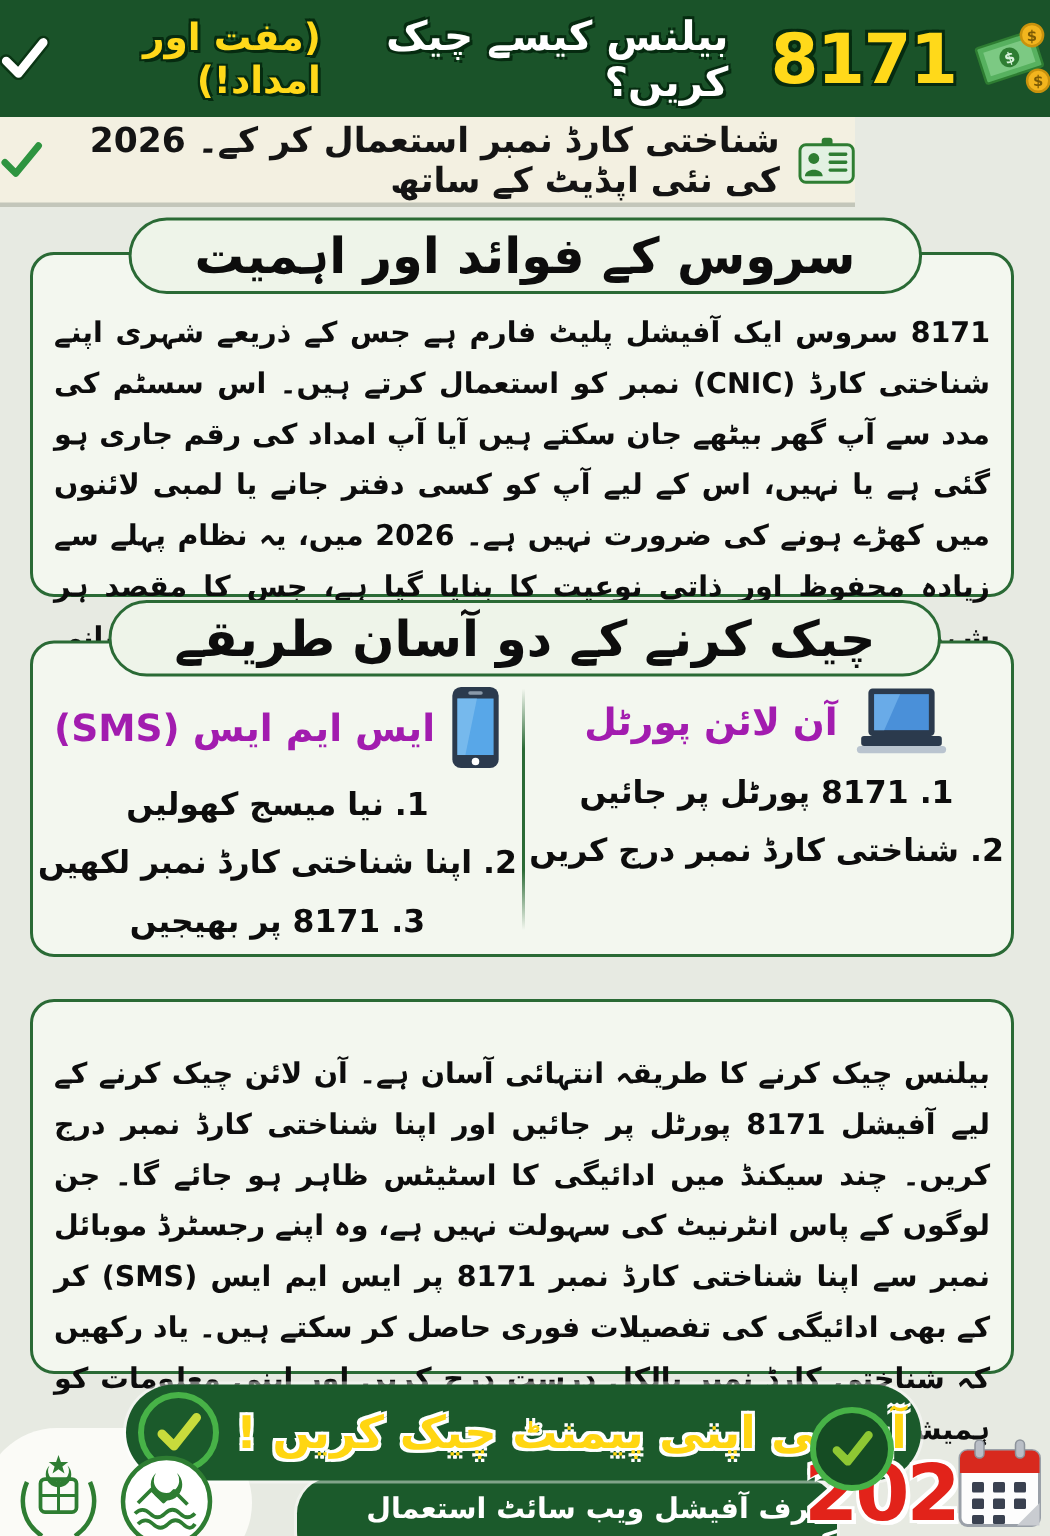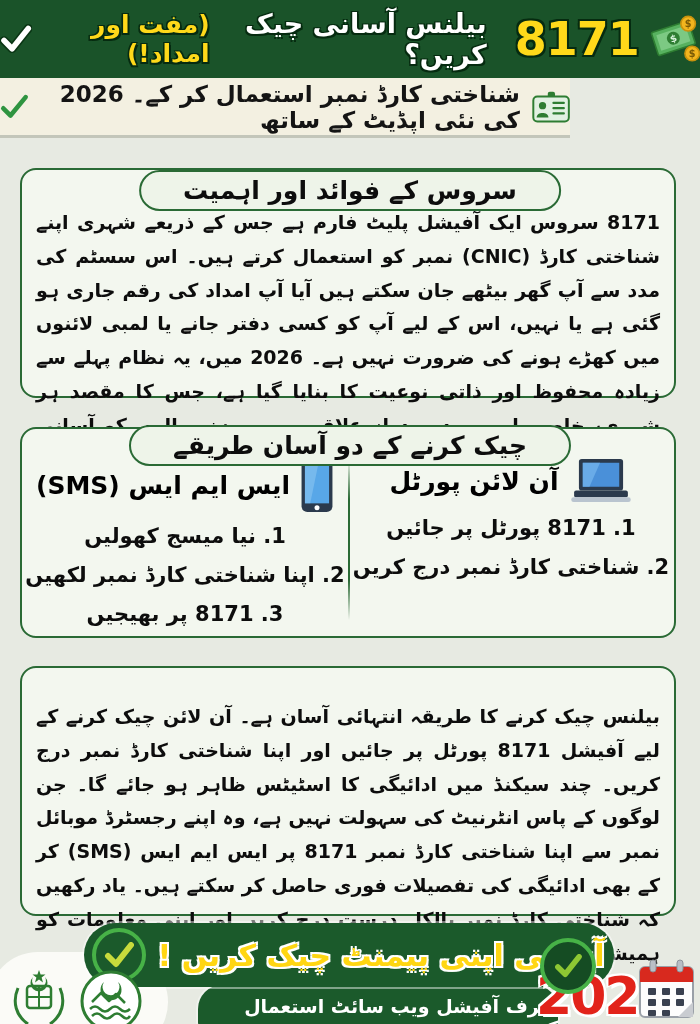--- a/index.html
+++ b/index.html
@@ -16,38 +16,38 @@
   .h1-hl{font-size:25px;font-weight:bold;color:#ffd91a;
           text-shadow:-1.5px -1.5px 0 #062b10,1.5px -1.5px 0 #062b10,-1.5px 1.5px 0 #062b10,2px 2px 0 #062b10;}
   .header2{position:absolute;top:78px;left:0;width:570px;height:57px;background:#f3f0e1;
            border-bottom:3px solid #c3c6ba;display:flex;align-items:center;justify-content:center;
            gap:12px;direction:rtl;}
   .h2-text{font-size:23px;font-weight:bold;color:#141414;}
 
   
   .pill{position:absolute;left:50%;transform:translateX(-50%);z-index:3;
         background:#eef4e9;border:2.5px solid #2a6a35;border-radius:26px;
-        padding:4px 42px;font-size:25px;font-weight:bold;color:#0d0d0d;white-space:nowrap;margin-top:25px;}
+        padding:4px 42px;font-size:33px;font-weight:bold;color:#0d0d0d;white-space:nowrap;}
   .pill1{top:145px;} .pill2{top:400px;} .pill3{top:640px;}
 
   
   .panel{position:absolute;left:20px;width:656px;background:#f3f7ef;border:2px solid #2a6a35;
          border-radius:16px;z-index:1;box-sizing:border-box;}
   .panelA{top:168px;height:230px;}
   .panelB{top:427px;height:211px;}
   .panelC{top:666px;height:250px;}
   .panel p{margin:0;padding:36px 14px 8px;font-size:19px;font-weight:bold;color:#0d0d0d;
            line-height:1.78;text-align:justify;direction:rtl;}
   .panelC p{padding-top:32px;}
 
   
   .methods{display:flex;direction:rtl;height:100%;padding-top:28px;box-sizing:border-box;}
   .method-col{flex:1;display:flex;flex-direction:column;align-items:center;}
   .method-head{display:flex;align-items:center;gap:10px;direction:rtl;
-               font-size:25px;font-weight:bold;color:#000000;}
+               font-size:25px;font-weight:bold;color:#a21caf;}
   .method-steps{margin-top:4px;font-size:21px;font-weight:bold;color:#0d0d0d;
                 line-height:1.85;text-align:center;direction:rtl;}
   .divider{position:absolute;left:50%;top:30px;bottom:16px;width:2px;
            background:linear-gradient(#f3f7ef,#2a6a35 25%,#2a6a35 75%,#f3f7ef);}
 
   
   .cta-banner{position:absolute;left:84px;top:923px;width:530px;height:64px;background:#1b5a2b;
               border-radius:34px;display:flex;align-items:center;z-index:2;
               box-shadow:0 0 0 2px rgba(255,255,255,.45);}
   .cta-text{flex:1;text-align:center;font-size:30px;font-weight:bold;color:#ffd612;
@@ -82,21 +82,21 @@
         <rect x="14" y="18" width="38" height="20" fill="#7cc983"></rect>
         <circle cx="33" cy="28" r="8" fill="#2e7d32"></circle>
         <text x="33" y="32.5" font-size="12" font-weight="bold" fill="#d9f2dc" text-anchor="middle">$</text>
       </g>
       <circle cx="51" cy="10" r="9" fill="#f2b51e" stroke="#c8920d" stroke-width="2"></circle>
       <text x="51" y="14.5" font-size="12" font-weight="bold" fill="#7a5a05" text-anchor="middle">$</text>
       <circle cx="56" cy="47" r="9" fill="#f2b51e" stroke="#c8920d" stroke-width="2"></circle>
       <text x="56" y="51.5" font-size="12" font-weight="bold" fill="#7a5a05" text-anchor="middle">$</text>
     </svg>
     <span class="h1-num">8171</span>
-    <span class="h1-title">بیلنس آسانی چیک کریں؟</span>
+    <span class="h1-title">بیلنس کیسے چیک کریں؟</span>
     <span class="h1-hl">(مفت اور امداد!)</span>
     <svg width="40" height="36" viewBox="0 0 40 36">
       <path d="M5 20 L15 30 L35 5" fill="none" stroke="#0a3514" stroke-width="11" stroke-linecap="round" stroke-linejoin="round"></path>
       <path d="M5 20 L15 30 L35 5" fill="none" stroke="#ffffff" stroke-width="7" stroke-linecap="round" stroke-linejoin="round"></path>
     </svg>
   </div>
 
   <div class="header2">
     <svg width="58" height="48" viewBox="0 0 58 48">
       <rect x="24" y="1" width="11" height="11" rx="3" fill="#2e7d32"></rect>

